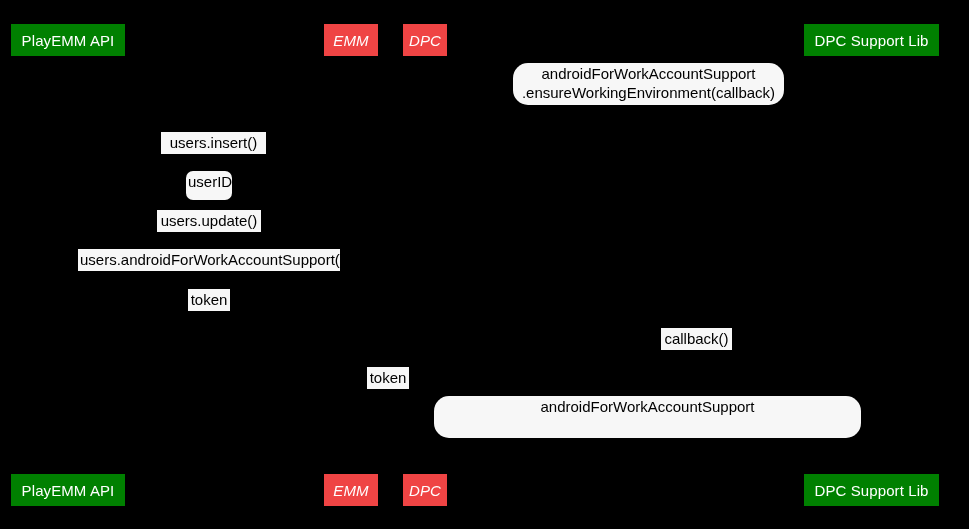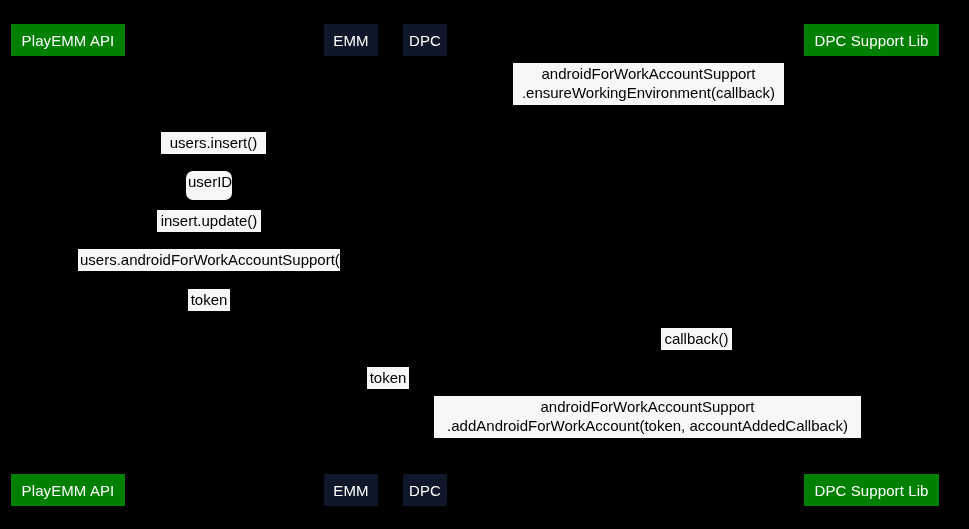--- a/index.html
+++ b/index.html
@@ -31,52 +31,53 @@
     display: flex;
     align-items: center;
     justify-content: center;
     color: #ffffff;
     font-size: 15px;
     line-height: 1;
     white-space: nowrap;
     letter-spacing: 0.1px;
   }
   .participant.green { background: #008000; }
-  .participant.blue  { background: #0f172a; }
+  .participant.blue  { background: #ef4444; font-style: italic; }
 
   
   .msg {
     position: absolute;
     box-sizing: border-box;
     background: #f7f7f7;
     color: #000000;
     font-size: 15px;
     line-height: 19px;
     white-space: pre;
     text-align: center;
     padding: 1px 2px;
   }
   .msg.two-line {
     line-height: 19px;
+    border-radius: 15px;
   }
 </style>
 </head>
 <body>
 
 <div id="diagram">
     <div class="participant green" style="left: 11px; top: 24px; width: 114px; height: 32px;">PlayEMM API</div>
     <div class="participant blue" style="left: 324px; top: 24px; width: 54px; height: 32px;">EMM</div>
     <div class="participant blue" style="left: 403px; top: 24px; width: 44px; height: 32px;">DPC</div>
     <div class="participant green" style="left: 804px; top: 24px; width: 135px; height: 32px;">DPC Support Lib</div>
     <div class="participant green" style="left: 11px; top: 474px; width: 114px; height: 32px;">PlayEMM API</div>
     <div class="participant blue" style="left: 324px; top: 474px; width: 54px; height: 32px;">EMM</div>
     <div class="participant blue" style="left: 403px; top: 474px; width: 44px; height: 32px;">DPC</div>
     <div class="participant green" style="left: 804px; top: 474px; width: 135px; height: 32px;">DPC Support Lib</div>
     <div class="msg two-line" style="left: 513px; top: 63px; width: 271px; height: 42px;"><div>androidForWorkAccountSupport</div><div>.ensureWorkingEnvironment(callback)</div></div>
     <div class="msg" style="left: 161px; top: 132px; width: 105px; height: 22px;"><div>users.insert()</div></div>
     <div class="msg" style="left: 186px; top: 171px; width: 46px; height: 29px; border-radius: 7px;"><div>userID</div></div>
-    <div class="msg" style="left: 157px; top: 210px; width: 104px; height: 22px;"><div>insert.update()</div></div>
+    <div class="msg" style="left: 157px; top: 210px; width: 104px; height: 22px;"><div>users.update()</div></div>
     <div class="msg" style="left: 78px; top: 249px; width: 262px; height: 22px;"><div>users.androidForWorkAccountSupport()</div></div>
     <div class="msg" style="left: 188px; top: 289px; width: 42px; height: 22px;"><div>token</div></div>
     <div class="msg" style="left: 613px; top: 328px; width: 71px; height: 22px; margin-left: 48px;"><div>callback()</div></div>
     <div class="msg" style="left: 367px; top: 367px; width: 42px; height: 22px;"><div>token</div></div>
-    <div class="msg two-line" style="left: 434px; top: 396px; width: 427px; height: 42px;"><div>androidForWorkAccountSupport</div><div>.addAndroidForWorkAccount(token, accountAddedCallback)</div></div>
+    <div class="msg two-line" style="left: 434px; top: 396px; width: 427px; height: 42px;"><div>androidForWorkAccountSupport</div></div>
   </div>
 
 </body></html>

